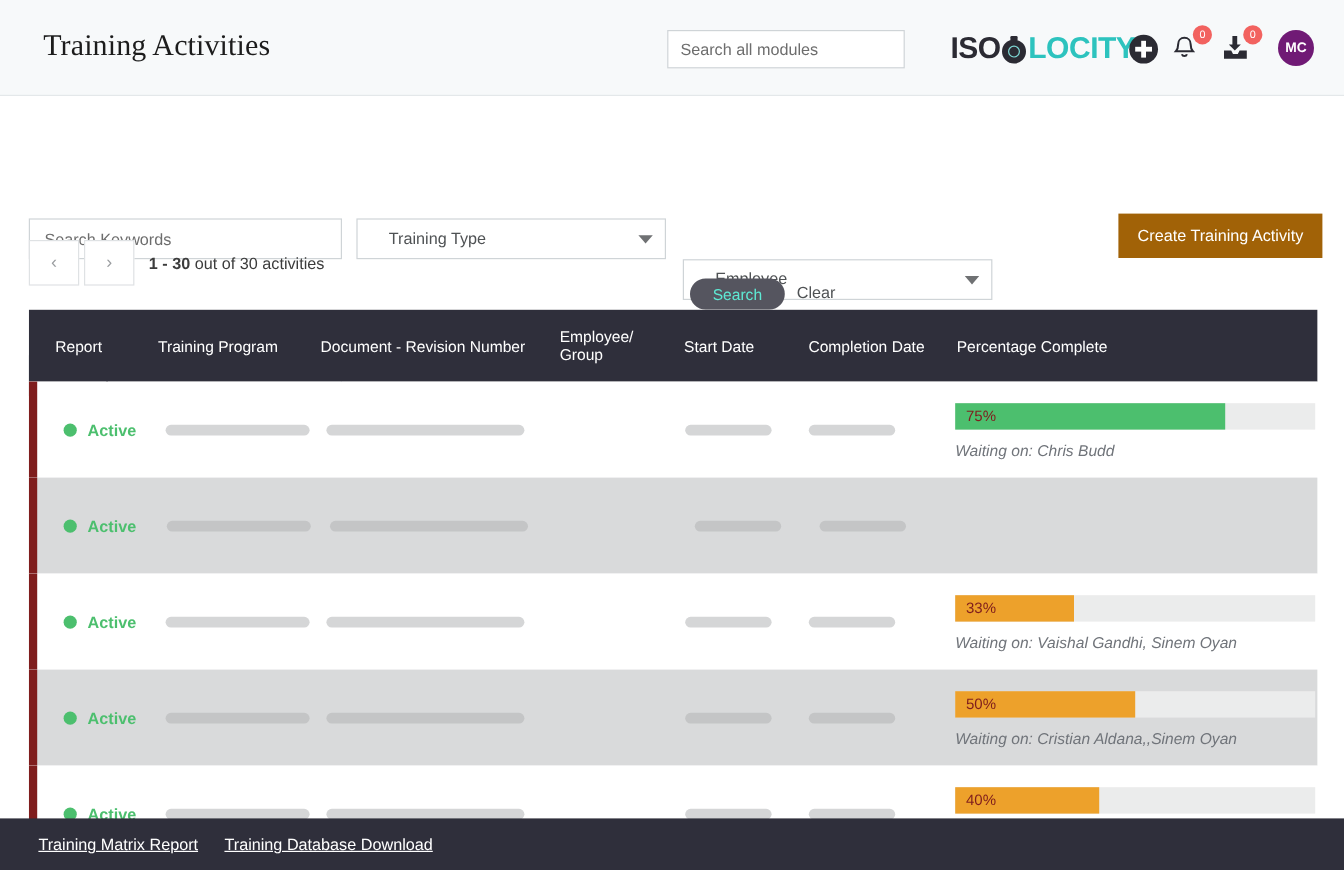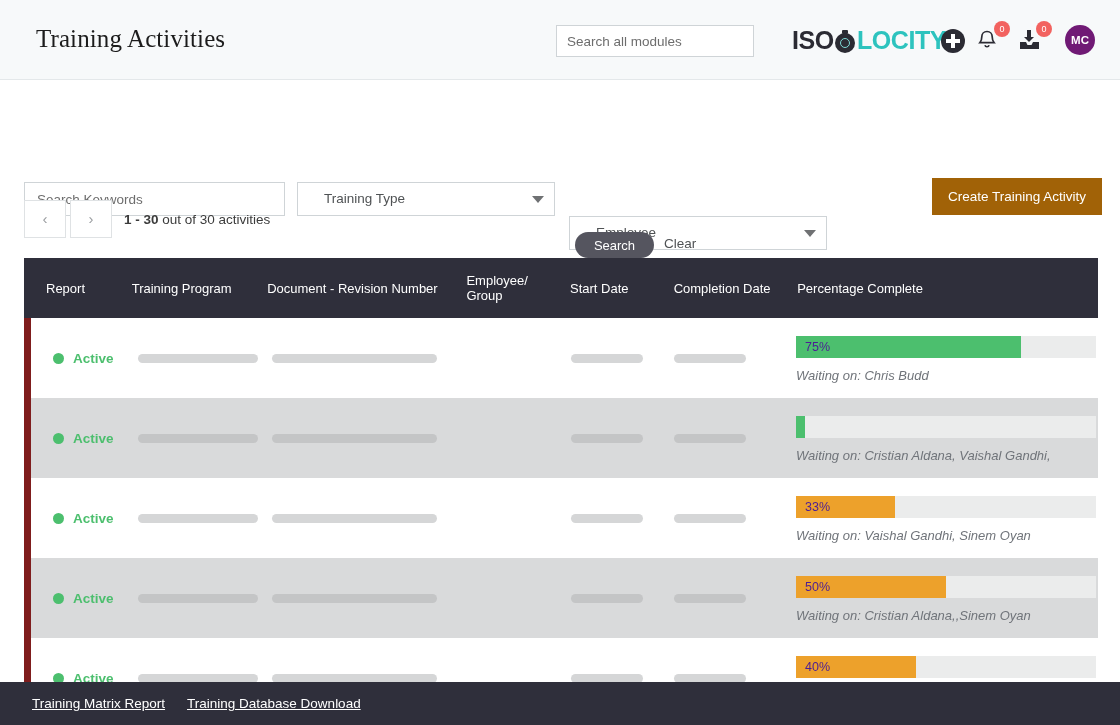--- a/index.html
+++ b/index.html
@@ -142,21 +142,21 @@
   #f-employee { left: 569px; top: 102px; width: 258px; }
   #f-status   { left: 24px;  top: 148px; width: 261px; }
   #f-active   { left: 297px; top: 148px; width: 258px; }
 
   .btn-search {
     position: absolute;
     left: 575px; top: 152px;
     width: 79px; height: 26px;
     border-radius: 13px;
     background: #55555f;
-    color: #ffffff;
+    color: #5eead4;
     font-size: 13px;
     border: none;
     cursor: pointer;
     font-family: "Liberation Sans", sans-serif;
   }
   .btn-clear {
     position: absolute;
     left: 664px; top: 156px;
     font-size: 13.5px;
     color: #4f5254;
@@ -260,21 +260,21 @@
     padding-top: 18px !important;
   }
   .bar-track {
     position: relative;
     width: 300px; height: 22px;
     background: #ebecec;
   }
   .bar-fill {
     position: absolute; left: 0; top: 0;
     height: 22px;
-    color: #4c1d95;
+    color: #7f1d1d;
     font-size: 12.5px;
     line-height: 22px;
     padding-left: 9px;
   }
   .waiting {
     margin-top: 10px;
     font-style: italic;
     font-size: 13px;
     color: #70747a;
   }
@@ -427,26 +427,20 @@
         <div class="cell c-doc">
           <span class="skel" style="width:165px"></span>
         </div>
         <div class="cell c-emp"></div>
         <div class="cell c-start">
           <span class="skel" style="width:72px"></span>
         </div>
         <div class="cell c-comp">
           <span class="skel" style="width:72px"></span>
         </div>
-        <div class="cell c-pct pct-cell">
-          <div class="bar-track">
-            <div class="bar-fill" style="width: 0px; background: rgb(76, 191, 110);"></div>
-          </div>
-          <div class="waiting">Waiting on: Cristian Aldana, Vaishal Gandhi,</div>
-        </div>
       </div>
       <div class="row">
         <div class="cell c-status status-cell">
           <span class="dot"></span>
           <span class="status-text">Active</span>
         </div>
         <div class="cell c-program">
           <span class="skel" style="width:120px"></span>
         </div>
         <div class="cell c-doc">

